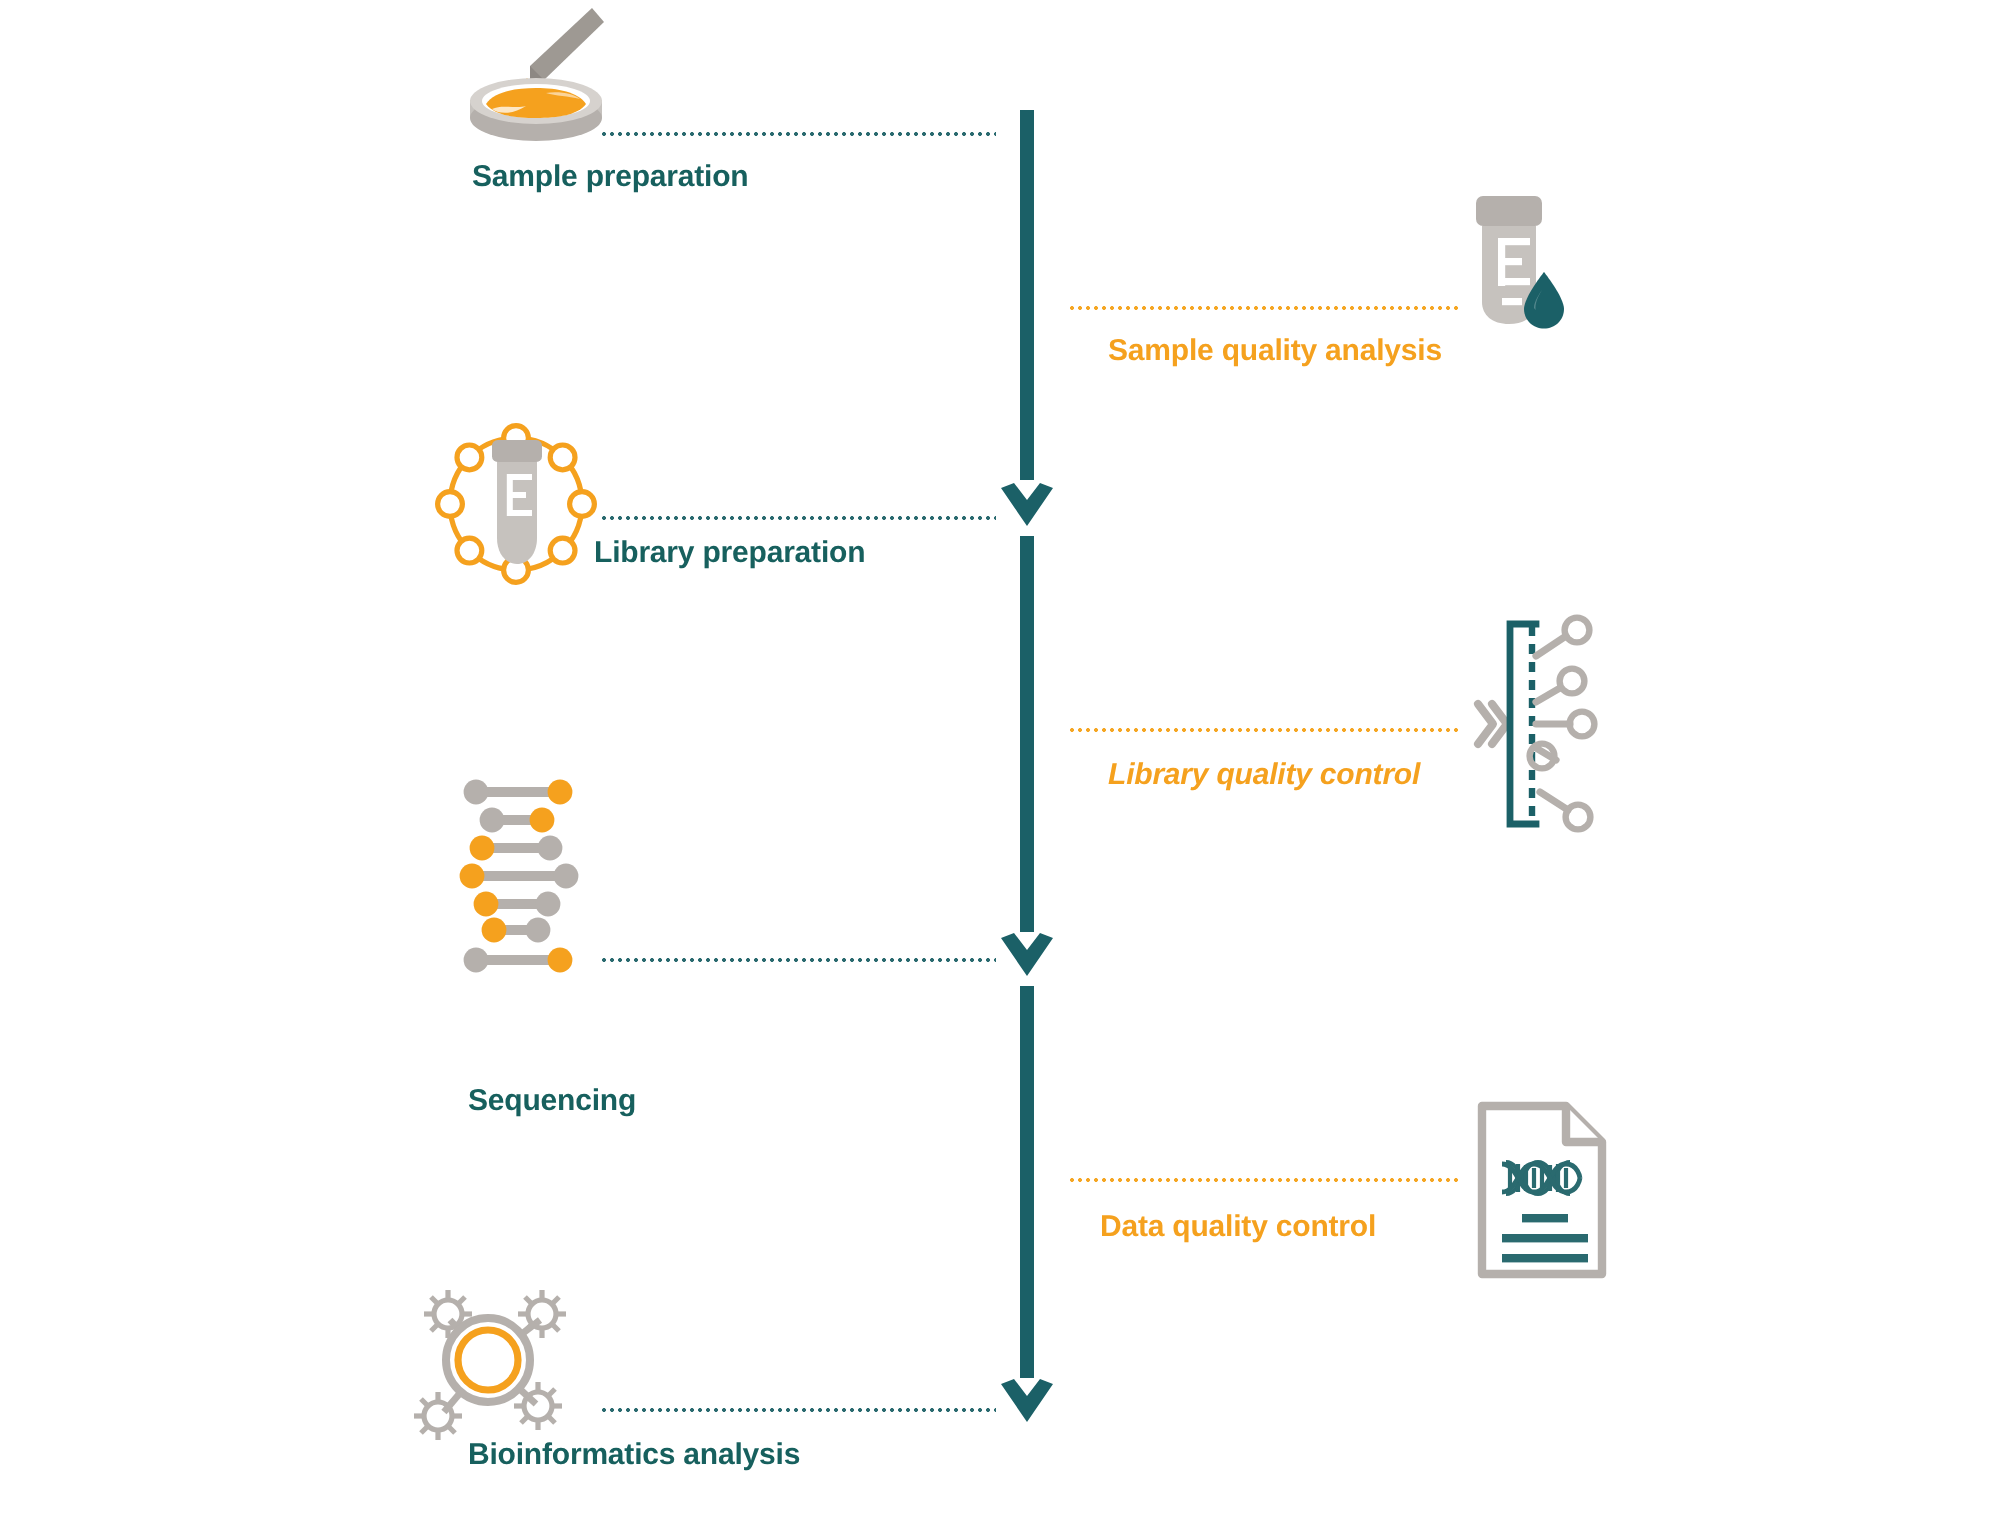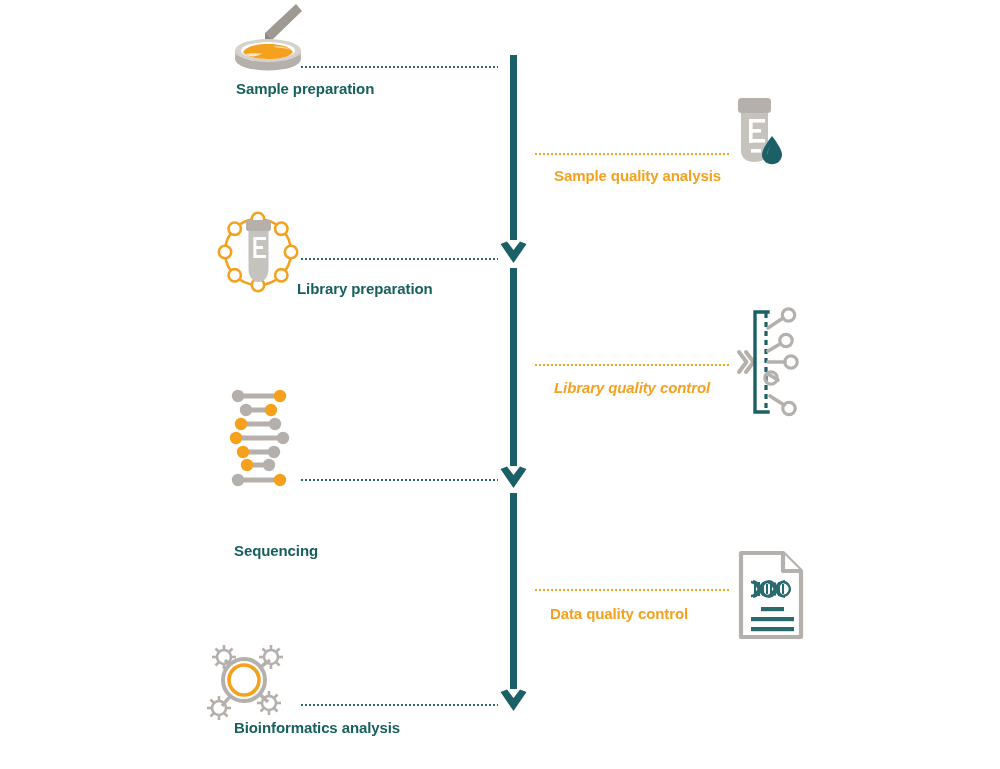--- a/index.html
+++ b/index.html
@@ -142,21 +142,21 @@
 
       <path d="M34.5 24 L54.5 24 L54.5 62 C54.5 70 50 75 44.5 75 C39 75 34.5 70 34.5 62 Z" fill="#c6c2be"></path>
 
       <rect x="41" y="30" width="11" height="3" fill="#ffffff"></rect>
       <rect x="41" y="39" width="8" height="3" fill="#ffffff"></rect>
       <rect x="41" y="48" width="11" height="3" fill="#ffffff"></rect>
       <rect x="39.4" y="30" width="3" height="21" fill="#ffffff"></rect>
     </svg>
   </div>
   <div class="dots teal" style="left:300px; top:258px; width:198px;"></div>
-  <div class="label teal" style="left:297px; top:280px;">Library preparation</div>
+  <div class="label teal" style="left:297px; top:268px;">Library preparation</div>
 
   <div class="icon" style="left:737px; top:308px;">
     <svg width="62" height="108" viewBox="0 0 62 108">
 
       <path d="M2 44 L9.5 54 L2 64" fill="none" stroke="#b5b0ac" stroke-width="4" stroke-linecap="round" stroke-linejoin="round"></path>
       <path d="M9 44 L16.5 54 L9 64" fill="none" stroke="#b5b0ac" stroke-width="4" stroke-linecap="round" stroke-linejoin="round"></path>
 
       <path d="M31 4 L18 4 L18 104 L31 104" fill="none" stroke="#1b6067" stroke-width="3.4" stroke-linecap="square"></path>
 
       <line x1="29" y1="5" x2="29" y2="103" stroke="#1b6067" stroke-width="3.2" stroke-dasharray="5 4"></line>

